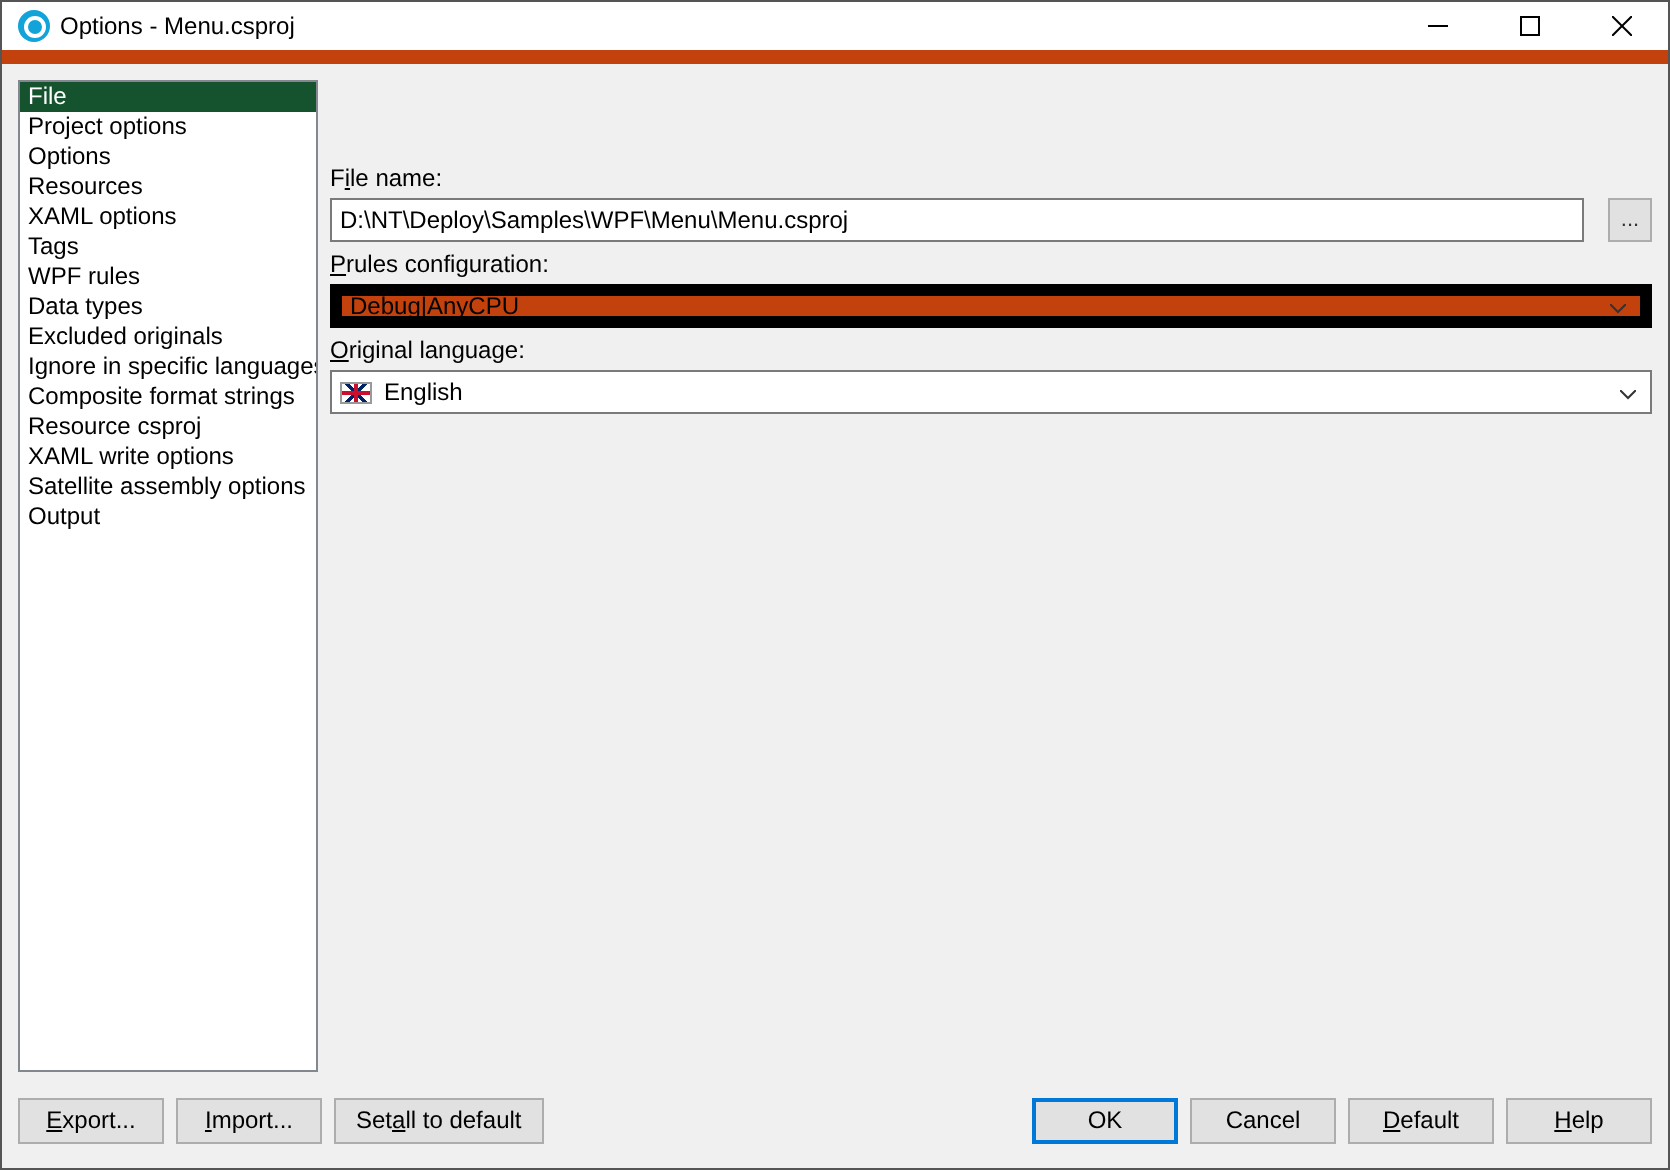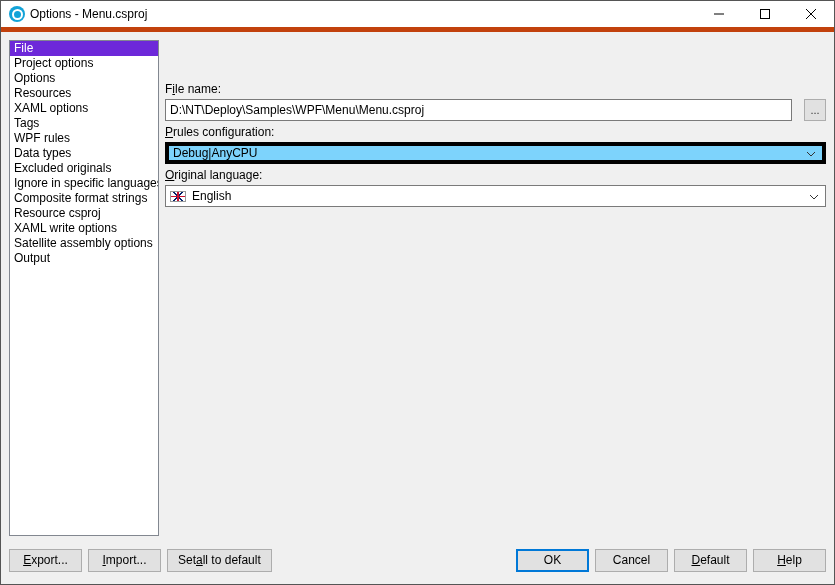--- a/index.html
+++ b/index.html
@@ -18,21 +18,21 @@
       flex-direction: column;
       border: 1px solid #555;
     }
     
     .titlebar {
       height: 31px;
       background: #fff;
       display: flex;
       align-items: center;
       padding: 0 0 0 8px;
-      border-bottom: 5px solid #c2410c;
+      border-bottom: 7px solid #c2410c;
     }
     .titlebar .app-icon {
       width: 16px;
       height: 16px;
       border-radius: 50%;
       background: #12a3d8;
       position: relative;
       margin-right: 5px;
       display: flex;
       align-items: center;
@@ -82,21 +82,21 @@
     .sidebar-item {
       padding: 0 4px;
       height: 15px;
       line-height: 15px;
       font-size: 12px;
       color: #000;
       cursor: default;
       white-space: nowrap;
     }
     .sidebar-item.selected {
-      background: #6d28d9;
+      background: #14532d;
       color: #fff;
     }
     
     .panel {
       flex: 1;
       display: flex;
       flex-direction: column;
       gap: 2px;
       margin-top: 40px;
     }
@@ -128,22 +128,22 @@
       background: #e1e1e1;
       border: 1px solid #adadad;
       display: flex;
       align-items: center;
       justify-content: center;
       font-size: 11px;
       color: #333;
     }
     .combo {
       height: 22px;
-      background: #7dd3fc;
-      border: 4px solid #000000;
+      background: #c2410c;
+      border: 6px solid #000000;
       display: flex;
       align-items: center;
       padding: 0 4px;
       font-size: 12px;
       position: relative;
     }
     .combo .combo-text { flex: 1; }
     .combo .chev {
       width: 14px;
       text-align: center;

